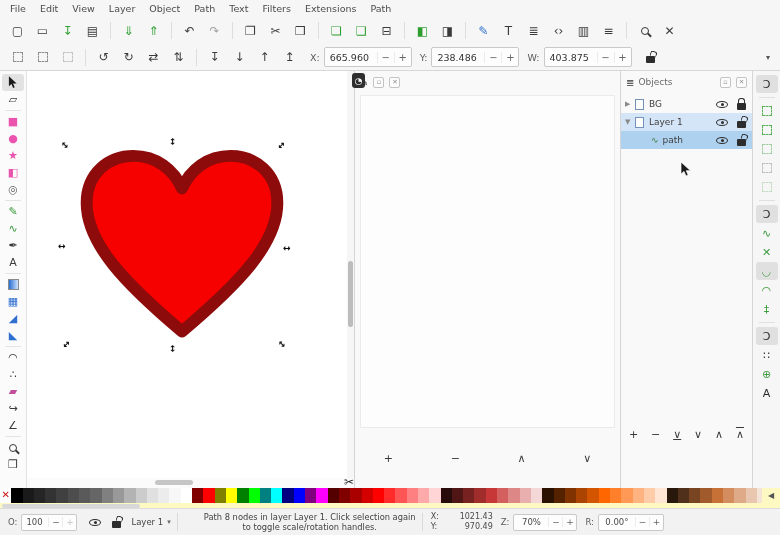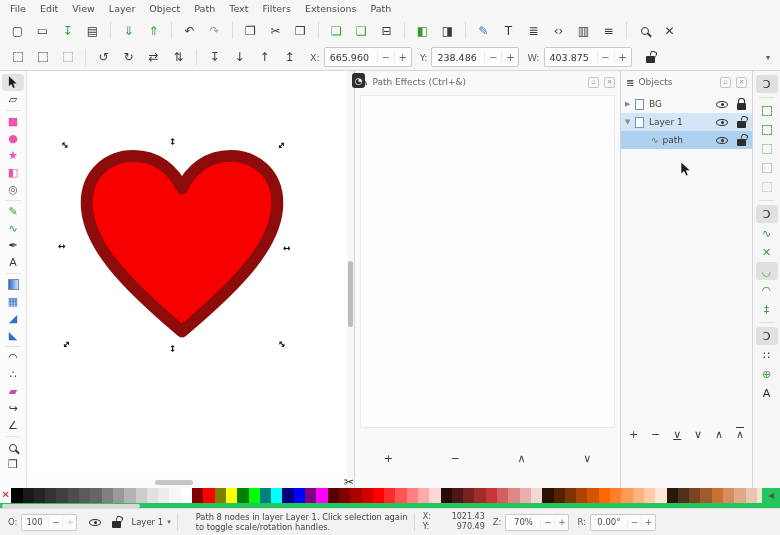--- a/index.html
+++ b/index.html
@@ -1,19 +1,19 @@
 <!DOCTYPE html>
 <html><head>
 <meta charset="utf-8">
 <style>
   * { margin:0; padding:0; box-sizing:border-box; }
   html,body { background:#e8e8e8; }
   #root {
     position:relative; width:780px; height:535px; overflow:hidden;
-    background:#22c55e; font-family:"DejaVu Sans", sans-serif; color:#3c3c3c;
+    background:#fef9c3; font-family:"DejaVu Sans", sans-serif; color:#3c3c3c;
     -webkit-font-smoothing:antialiased;
   }
   
   .menubar { position:absolute; left:0; top:0; width:780px; height:17px;
     background:#f6f6f7; display:flex; align-items:center; font-size:9.5px; color:#4c4c4c; padding-left:3px; }
   .menu-item { padding:1px 7px; cursor:default; }
   
   .cmdbar { position:absolute; left:0; top:17px; width:780px; height:27px;
     background:#f6f6f7; display:flex; align-items:center; padding-left:5px; }
   .tbi { width:25px; height:22px; display:inline-flex; align-items:center; justify-content:center;
@@ -107,22 +107,22 @@
   .fs-grid { display:grid; grid-template-columns:30px 52px 22px; grid-auto-rows:10px; align-items:center;
     margin-left:6px; column-gap:4px; }
   .fs-label { text-align:right; }
   .fs-swatch { height:8px; width:52px; }
   .ss-sep { width:1px; height:18px; background:#d9d9da; margin:0 6px; }
   .sb-box { display:inline-flex; align-items:center; height:17px; background:#fdfdfd; border:1px solid #c9c9cb; border-radius:2px; }
   .sb-box .val { padding:0 4px; }
   .sb-btn { width:14px; text-align:center; color:#666; border-left:1px solid #ececec; font-size:9px; }
   .sb-btn.disabled { color:#c5c5c5; }
   .layer-dd { display:flex; align-items:center; gap:4px; margin-left:10px; color:#444; }
-  .sb-msg { width:212px; margin-left:12px; line-height:1.25; font-size:8.3px; color:#3f3f3f;
-    max-height:24px; overflow:hidden; }
+  .sb-msg { width:212px; margin-left:20px; line-height:1.25; font-size:8.3px; color:#3f3f3f;
+    max-height:24px; overflow:hidden;text-align:center; }
   .xy-block { font-size:8px; line-height:1.3; margin-left:2px; width:62px; }
   .xy-row { display:flex; justify-content:space-between; }
   .cursor-arrow { position:absolute; left:680px; top:162px; z-index:9; }
 </style>
 </head>
 <body>
 
 <div id="root">
 
   <div class="menubar" id="menu-items">
@@ -274,21 +274,20 @@
     </div>
   </div>
   <div class="hscrollstrip">
     <div class="hhandle"></div>
   </div>
   <span class="scissors">✂</span>
 
   <div class="panel pe-panel">
     <div class="panel-header">
       <span class="ph-icon">✎</span>
-      <span class="panel-title">Path Effects (Ctrl+&amp;)</span>
       <span class="win-btn">▫</span>
       <span class="win-btn">✕</span>
     </div>
     <div class="pe-body"></div>
     <div class="pe-footer" id="pe-footer">
         <span class="fbtn" style="color: rgb(58, 58, 58);">+</span>
         <span class="fbtn" style="color: rgb(58, 58, 58);">−</span>
         <span class="fbtn" style="color: rgb(58, 58, 58);">∧</span>
         <span class="fbtn" style="color: rgb(58, 58, 58);">∨</span>
       </div>

